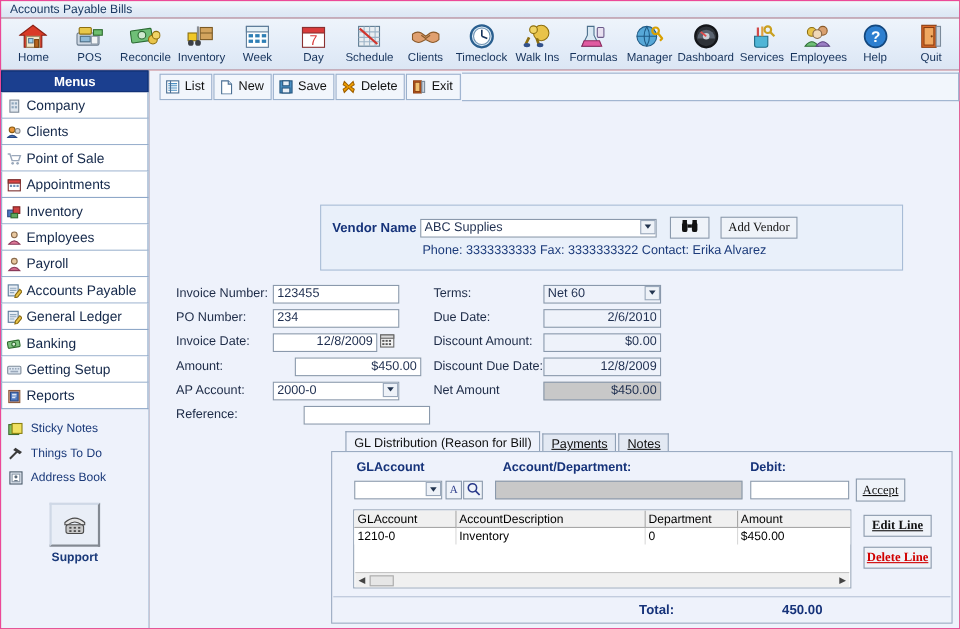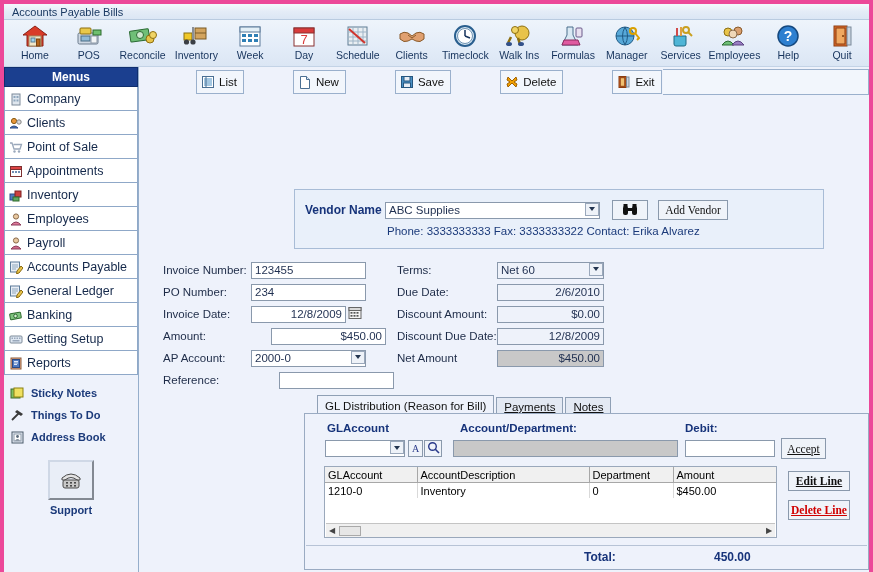--- a/index.html
+++ b/index.html
@@ -5,21 +5,21 @@
   html,body{margin:0;padding:0;}
   body{
     width:873px;height:572px;overflow:hidden;
     font-family:"Liberation Sans", sans-serif;
     font-size:11px;
     background:#eef2fb;
     color:#000;
   }
   .app{position:relative;width:873px;height:572px;
        background:#b91c1c;
-       border:4px solid #ec4899;box-sizing:border-box;}
+       border:1px solid #ec4899;box-sizing:border-box;}
 
   
   .titlebar{
     height:16px;
     background:linear-gradient(to bottom,#f4f8fd 0%,#e4ecf7 50%,#dbe6f4 100%);
     border-bottom:1px solid #b9cbe0;
     display:flex;align-items:center;
     padding-left:8px;
     font-size:11px;color:#1b3a63;
     box-sizing:border-box;
@@ -62,21 +62,21 @@
     height:24px;display:flex;align-items:center;
     background:#fff;border:1px solid #8fa8c8;border-top:none;
     padding-left:3px;box-sizing:border-box;cursor:default;
     font-size:12.5px;color:#14284a;
   }
   .mi .mic{width:15px;height:15px;margin-right:4px;flex:0 0 15px;
            display:flex;align-items:center;justify-content:center;}
   .sub{
     height:22px;display:flex;align-items:center;
     padding-left:5px;box-sizing:border-box;cursor:default;
-    font-size:11px;color:#1b3a7a;font-weight:bold;
+    font-size:11px;color:#1b3a7a;font-weight:normal;
   }
   .sub .mic{width:17px;height:17px;margin-right:5px;flex:0 0 17px;
             display:flex;align-items:center;justify-content:center;}
   .support{
     margin-top:12px;display:flex;flex-direction:column;align-items:center;
   }
   .support .box{width:46px;height:40px;border:2px outset #cfd8e6;background:#e9eef7;
      display:flex;align-items:center;justify-content:center;box-sizing:border-box;}
   .support .lb{margin-top:4px;font-size:11px;color:#1b3a7a;font-weight:bold;}
 
@@ -85,21 +85,21 @@
 
   
   .subtoolbar{
     height:26px;margin:2px 0 0 9px;
     display:flex;align-items:center;
   }
   .sbtn{
     height:24px;display:flex;align-items:center;
     border:1px solid #9ab0cc;background:#f2f6fc;
     padding:0 6px 0 4px;margin-right:1px;box-sizing:border-box;cursor:default;
-    font-size:11.5px;color:#111;margin-left:48px;
+    font-size:11.5px;color:#111;
   }
   .sbtn .ic{margin-right:4px;display:flex;align-items:center;}
   .subtoolbar .filler{flex:1;height:24px;border:1px solid #9ab0cc;border-left:none;background:#f2f6fc;}
 
   
   .vendorbox{
     position:absolute;left:155px;top:122px;width:530px;height:60px;
     background:#e9f0fa;border:1px solid #a8bcd6;box-sizing:border-box;
   }
   .lbl-blue{color:#16337a;font-weight:bold;}
@@ -322,20 +322,31 @@
         <svg width="26" height="24" viewBox="0 0 26 24">
           <circle cx="11" cy="12" r="9" fill="#57a8d8" stroke="#1f5a85"></circle>
           <path d="M2 12h18 M11 3 q5 9 0 18 M11 3 q-5 9 0 18" stroke="#1f5a85" fill="none"></path>
           <circle cx="19" cy="7" r="3" fill="none" stroke="#d9a000" stroke-width="2"></circle>
           <path d="M21 9 l4 5 l-2 2" stroke="#d9a000" stroke-width="2" fill="none"></path>
         </svg>
       </span>
       <span class="lb">Manager</span>
     </div>
 
+    <div class="tbtn">
+      <span class="ic">
+        <svg width="26" height="24" viewBox="0 0 26 24">
+          <circle cx="13" cy="12" r="10" fill="#2e3238" stroke="#14161a" stroke-width="2"></circle>
+          <path d="M5 14 a8 8 0 0 1 16 0z" fill="#5a6370"></path>
+          <circle cx="13" cy="12" r="3" fill="#c8ced6"></circle>
+          <path d="M13 12 L8 8" stroke="#e34b4b" stroke-width="1.6"></path>
+        </svg>
+      </span>
+      <span class="lb">Dashboard</span>
+    </div>
 
     <div class="tbtn">
       <span class="ic">
         <svg width="26" height="24" viewBox="0 0 26 24">
           <path d="M6 12 h12 v8 a2 2 0 0 1 -2 2 h-8 a2 2 0 0 1 -2 -2z" fill="#4fb5d6" stroke="#1f6b85"></path>
           <path d="M9 12 V4" stroke="#d04a4a" stroke-width="2"></path>
           <path d="M13 12 V3" stroke="#e0a040" stroke-width="2"></path>
           <circle cx="18" cy="6" r="3" fill="none" stroke="#c9a020" stroke-width="2"></circle>
           <path d="M20 8 l4 4" stroke="#c9a020" stroke-width="2"></path>
         </svg>

